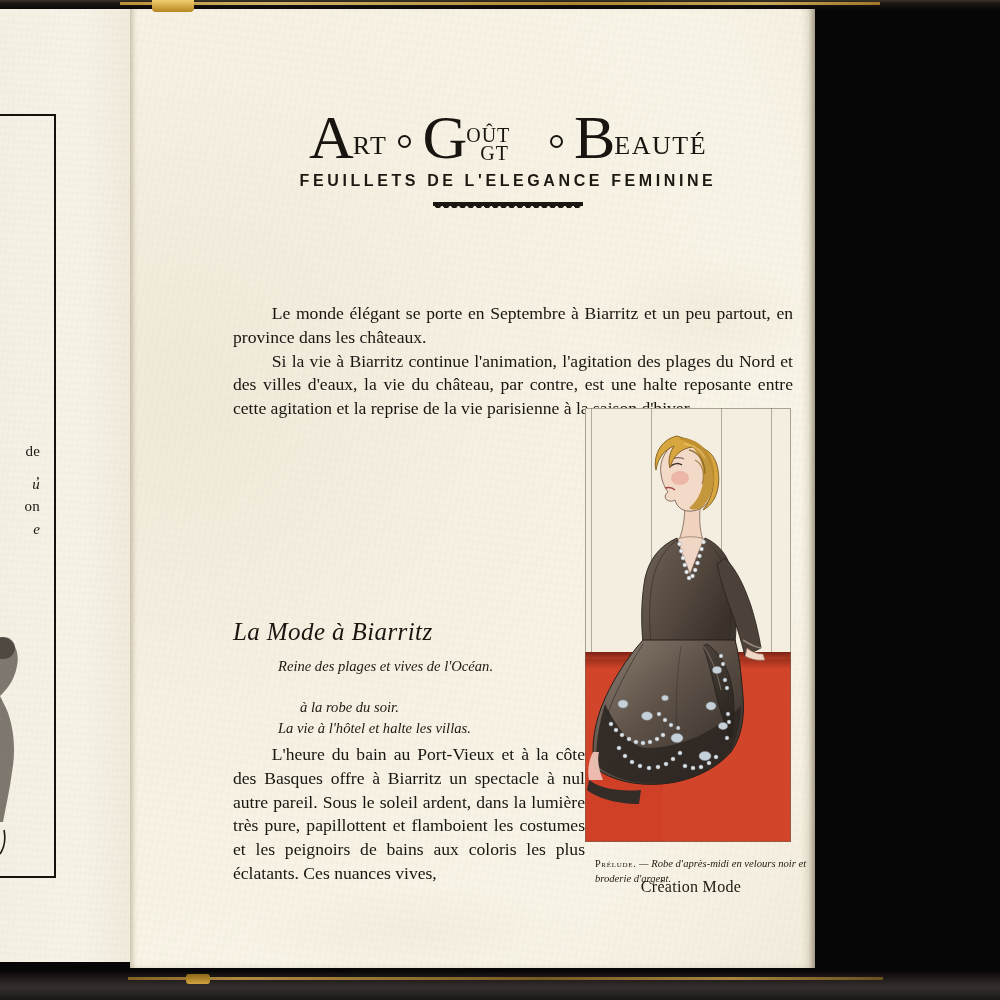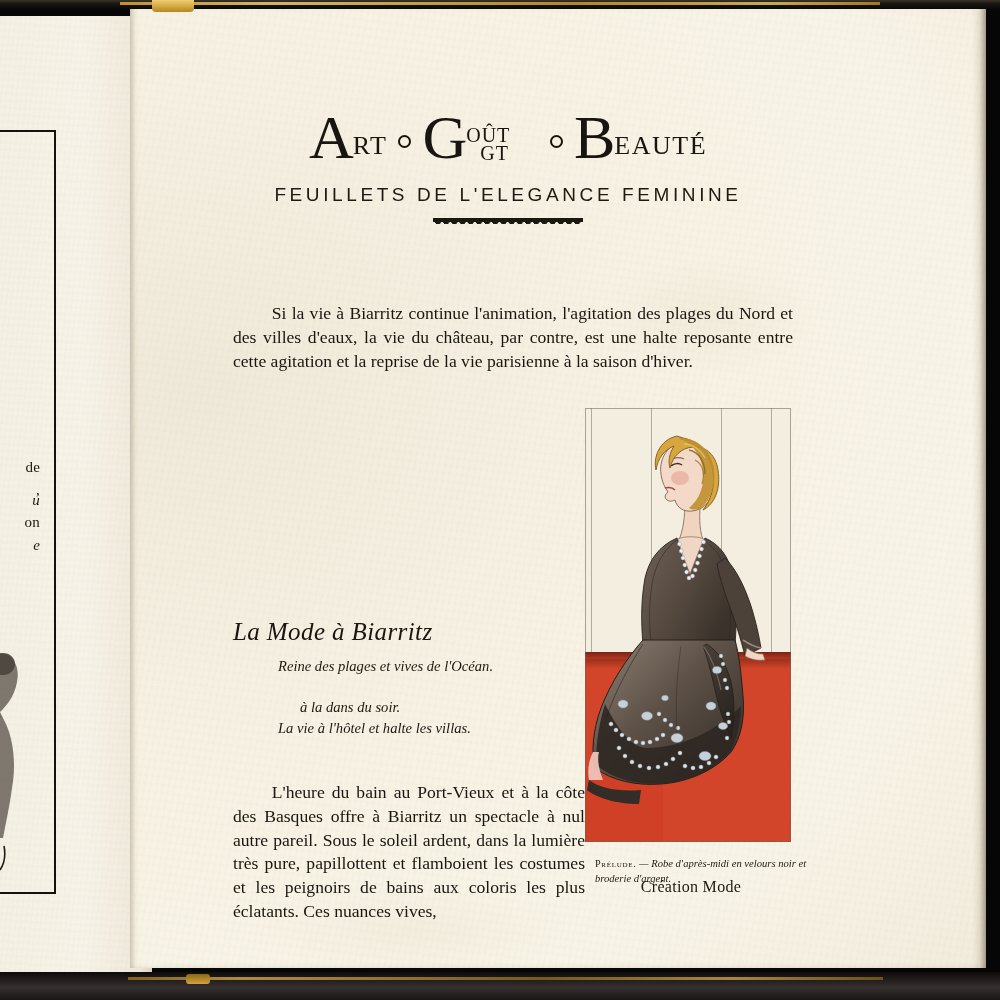--- a/index.html
+++ b/index.html
@@ -21,35 +21,35 @@
     background:linear-gradient(180deg,#0d0b0a 0%,#241f1d 30%,#35302f 55%,#191615 100%);}
   .band-bottom-gold{position:absolute;left:128px;bottom:20px;width:755px;height:3px;
     background:linear-gradient(90deg,#9c7327,#d4a84b 15%,#8d6a26 55%,#caa04a 80%,#7e5f22);
     opacity:.8;}
   .gold-corner-tl{position:absolute;left:152px;top:0px;width:42px;height:12px;
     background:linear-gradient(180deg,#f2cd6f,#b5871f);border-radius:0 0 4px 4px;}
   .gold-corner-bl{position:absolute;left:186px;bottom:16px;width:24px;height:10px;
     background:linear-gradient(0deg,#d2a33f,#8a6718);border-radius:3px;}
 
   
-  .page-left{position:absolute;left:0px;top:16px;width:152px;height:962px;
+  .page-left{position:absolute;left:0px;top:0;width:152px;height:962px;
     background:linear-gradient(90deg,#f4f0e3 0%,#f7f3e8 55%,#efe9da 92%,#ded6c4 100%);}
   .page-left .grain{position:absolute;inset:0;opacity:.5;
     background:
       repeating-linear-gradient(97deg, rgba(180,168,140,.05) 0 2px, rgba(255,255,255,0) 2px 5px),
       repeating-linear-gradient(3deg, rgba(160,150,126,.04) 0 3px, rgba(255,255,255,0) 3px 7px);}
   .verso-frame{position:absolute;left:-40px;top:114px;width:92px;height:760px;
     border:2.5px solid #15120e;background:transparent;}
   .verso-fragtext{position:absolute;left:-6px;top:440px;width:46px;
     font-family:"Liberation Serif", serif;font-size:15px;color:#1b1710;
     line-height:1.5;text-align:right;letter-spacing:.2px;}
   .verso-fig{position:absolute;left:-30px;top:630px;width:60px;height:230px;overflow:hidden;}
 
   
-  .page-right{position:absolute;left:130px;top:6px;width:856px;height:962px;
+  .page-right{position:absolute;left:130px;top:6px;width:685px;height:962px;
     background:
       radial-gradient(120% 90% at 8% 40%, #efe9d9 0%, #f6f1e3 40%, #f8f4e7 75%, #f2ecdd 100%);
     box-shadow:-3px 0 7px -2px rgba(90,78,55,.30) inset;}
   .page-right .grain{position:absolute;inset:0;pointer-events:none;opacity:.55;
     background:
       repeating-linear-gradient(101deg, rgba(176,162,131,.045) 0 2px, rgba(255,255,255,0) 2px 6px),
       repeating-linear-gradient(7deg, rgba(168,155,126,.035) 0 3px, rgba(255,255,255,0) 3px 8px);}
   .gutter{position:absolute;left:0px;top:0;width:9px;height:962px;
     background:linear-gradient(90deg, rgba(120,104,74,.30), rgba(190,176,146,.10) 60%, rgba(255,255,255,0));}
   .fore-edge{position:absolute;right:0px;top:0;width:14px;height:962px;
@@ -68,22 +68,22 @@
     font-size:62px;letter-spacing:-1px;font-weight:400;
     position:relative;top:4px;
   }
   .agb-title .sm{font-size:26px;letter-spacing:1.5px;}
   .agb-title .smsup{font-size:20px;letter-spacing:1px;position:relative;top:-12px;}
   .agb-title .smsub{font-size:20px;letter-spacing:1px;position:relative;top:6px;left:-30px;}
   .agb-title .dot{
     display:inline-block;width:9px;height:9px;border:2.5px solid #17130e;border-radius:50%;
     margin:0 11px;position:relative;top:-6px;background:transparent;}
   .agb-sub{
-    margin-top:20px;font-family:"Liberation Sans", sans-serif;
-    font-size:19px;letter-spacing:3.6px;color:#1d1812;font-weight:400;
+    margin-top:8px;font-family:"Liberation Sans", sans-serif;
+    font-size:16px;letter-spacing:3.6px;color:#1d1812;font-weight:700;
   }
   .orn-rule{margin:12px auto 0;width:150px;height:9px;position:relative;}
   .orn-rule .bar{position:absolute;left:0;top:0;width:150px;height:4px;background:#1a1610;}
   .orn-rule .scallops{position:absolute;left:1px;top:3px;width:148px;height:6px;
     background:radial-gradient(circle at 4px 0, #1a1610 3.1px, rgba(0,0,0,0) 3.4px) repeat-x;
     background-size:8.2px 6px;}
 
   
   .art-title{position:absolute;left:0;top:228px;width:756px;text-align:center;
     font-family:"Liberation Serif", serif;font-size:34px;letter-spacing:6.5px;
@@ -103,21 +103,21 @@
 
   .subhead{position:absolute;left:103px;top:612px;width:352px;
     font-family:Liberation Serif, serif;font-style:italic;font-size:25px;
     color:#1a1510;letter-spacing:.4px;}
 
   .verse{position:absolute;left:148px;top:650px;width:320px;
     font-family:"Liberation Serif", serif;font-style:italic;font-size:14.6px;
     line-height:1.42;color:#1d1711;}
   .verse .ind{display:block;padding-left:22px;}
 
-  .tailpara{position:absolute;left:103px;top:775px;width:352px;
+  .tailpara{position:absolute;left:103px;top:737px;width:352px;
     font-family:"Liberation Serif", serif;font-size:17.6px;line-height:1.355;
     color:#191510;text-align:justify;}
   .tailpara p{margin:0;text-indent:2.2em;}
 
   
   .plate{position:absolute;left:455px;top:402px;width:206px;height:434px;
     background:#f3eee0;overflow:hidden;}
   .plate-inner{position:absolute;inset:0;}
   .plate-border{position:absolute;inset:0;border:1px solid #6c6254;opacity:.55;}
 
@@ -204,29 +204,30 @@
         </div>
         <div class="agb-sub">FEUILLETS DE L'ELEGANCE FEMININE</div>
         <div class="orn-rule">
           <div class="bar"></div>
           <div class="scallops"></div>
         </div>
       </div>
 
 
       <div class="body-col">
+        <p>Le monde élégant se porte en Septembre à Biarritz et un peu partout, en province dans les châteaux.</p>
         <p>Si la vie à Biarritz continue l'animation, l'agitation des plages du Nord et des villes d'eaux, la vie du château, par contre, est une halte reposante entre cette agitation et la reprise de la vie parisienne à la saison d'hiver.</p>
       </div>
 
       <div class="subhead">La Mode à Biarritz</div>
 
       <div class="verse">
         <span>Reine des plages et vives de l'Océan.</span><br>
         <br>
-        <span class="ind">à la dans du soir.</span>
+        <span class="ind">à la robe du soir.</span>
         <span>La vie à l'hôtel et halte les villas.</span>
       </div>
 
       <div class="tailpara">
         <p>L'heure du bain au Port-Vieux et à la côte des Basques offre à Biarritz un spectacle à nul autre pareil. Sous le soleil ardent, dans la lumière très pure, papillottent et flamboient les costumes et les peignoirs de bains aux coloris les plus éclatants. Ces nuances vives,</p>
       </div>
 
       <div class="plate">
         <div class="plate-inner">
 

